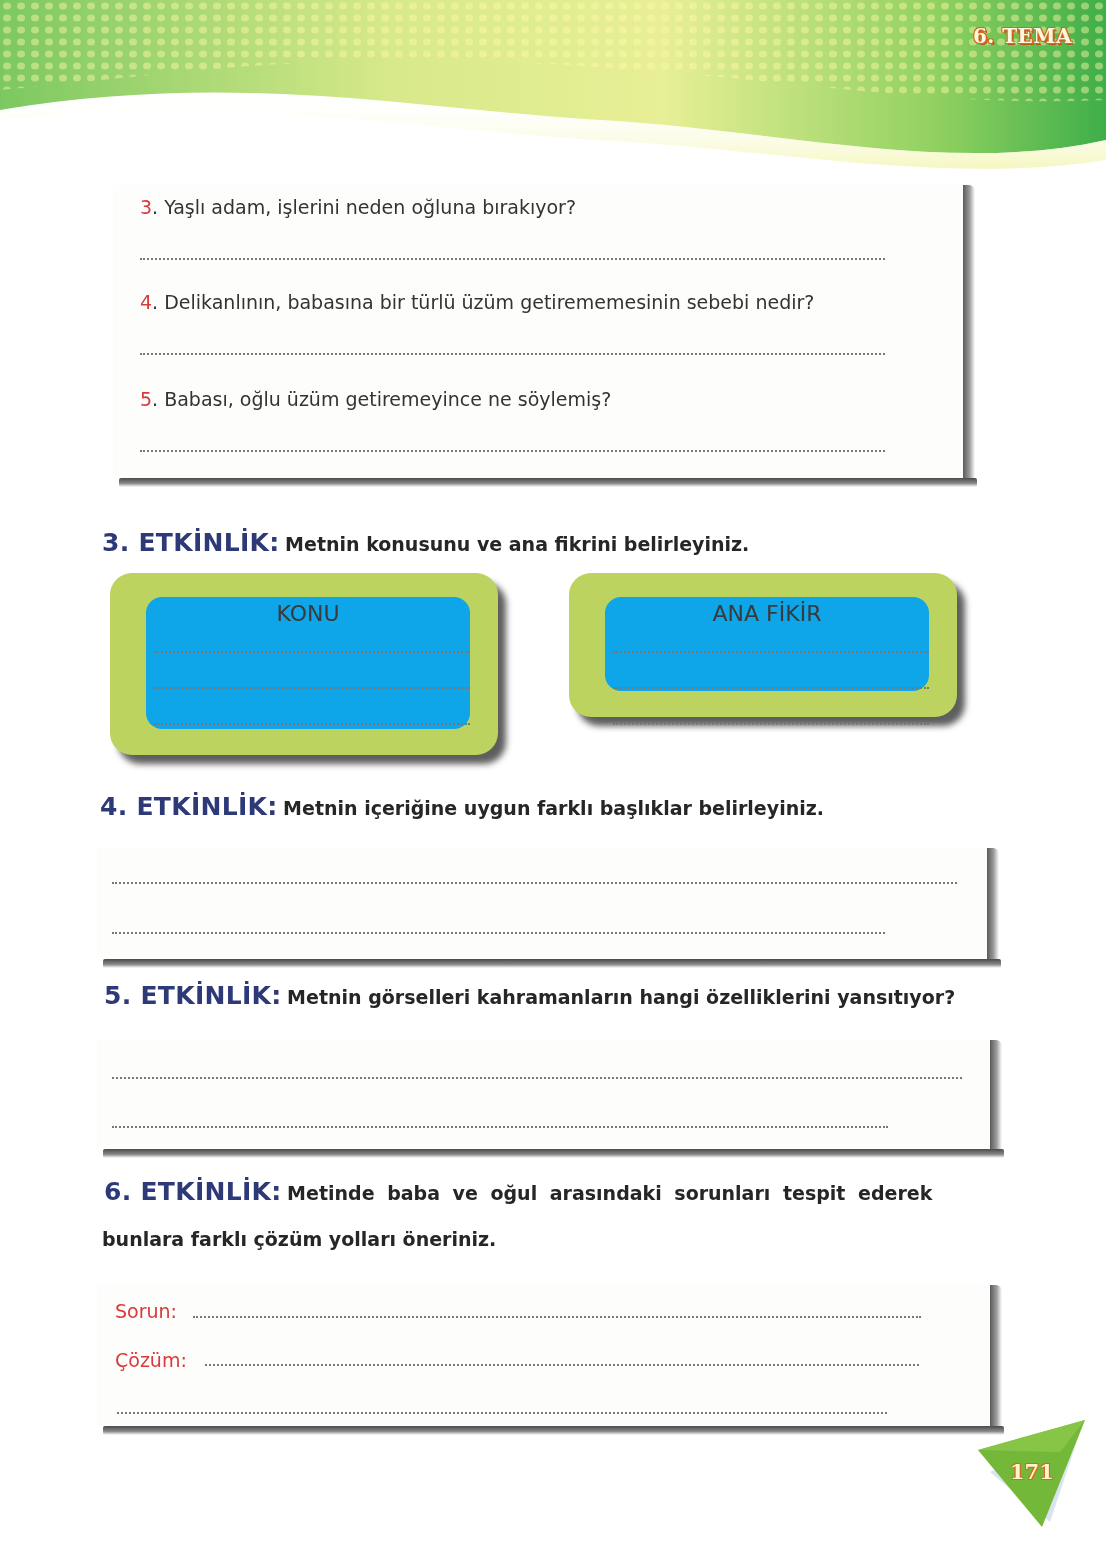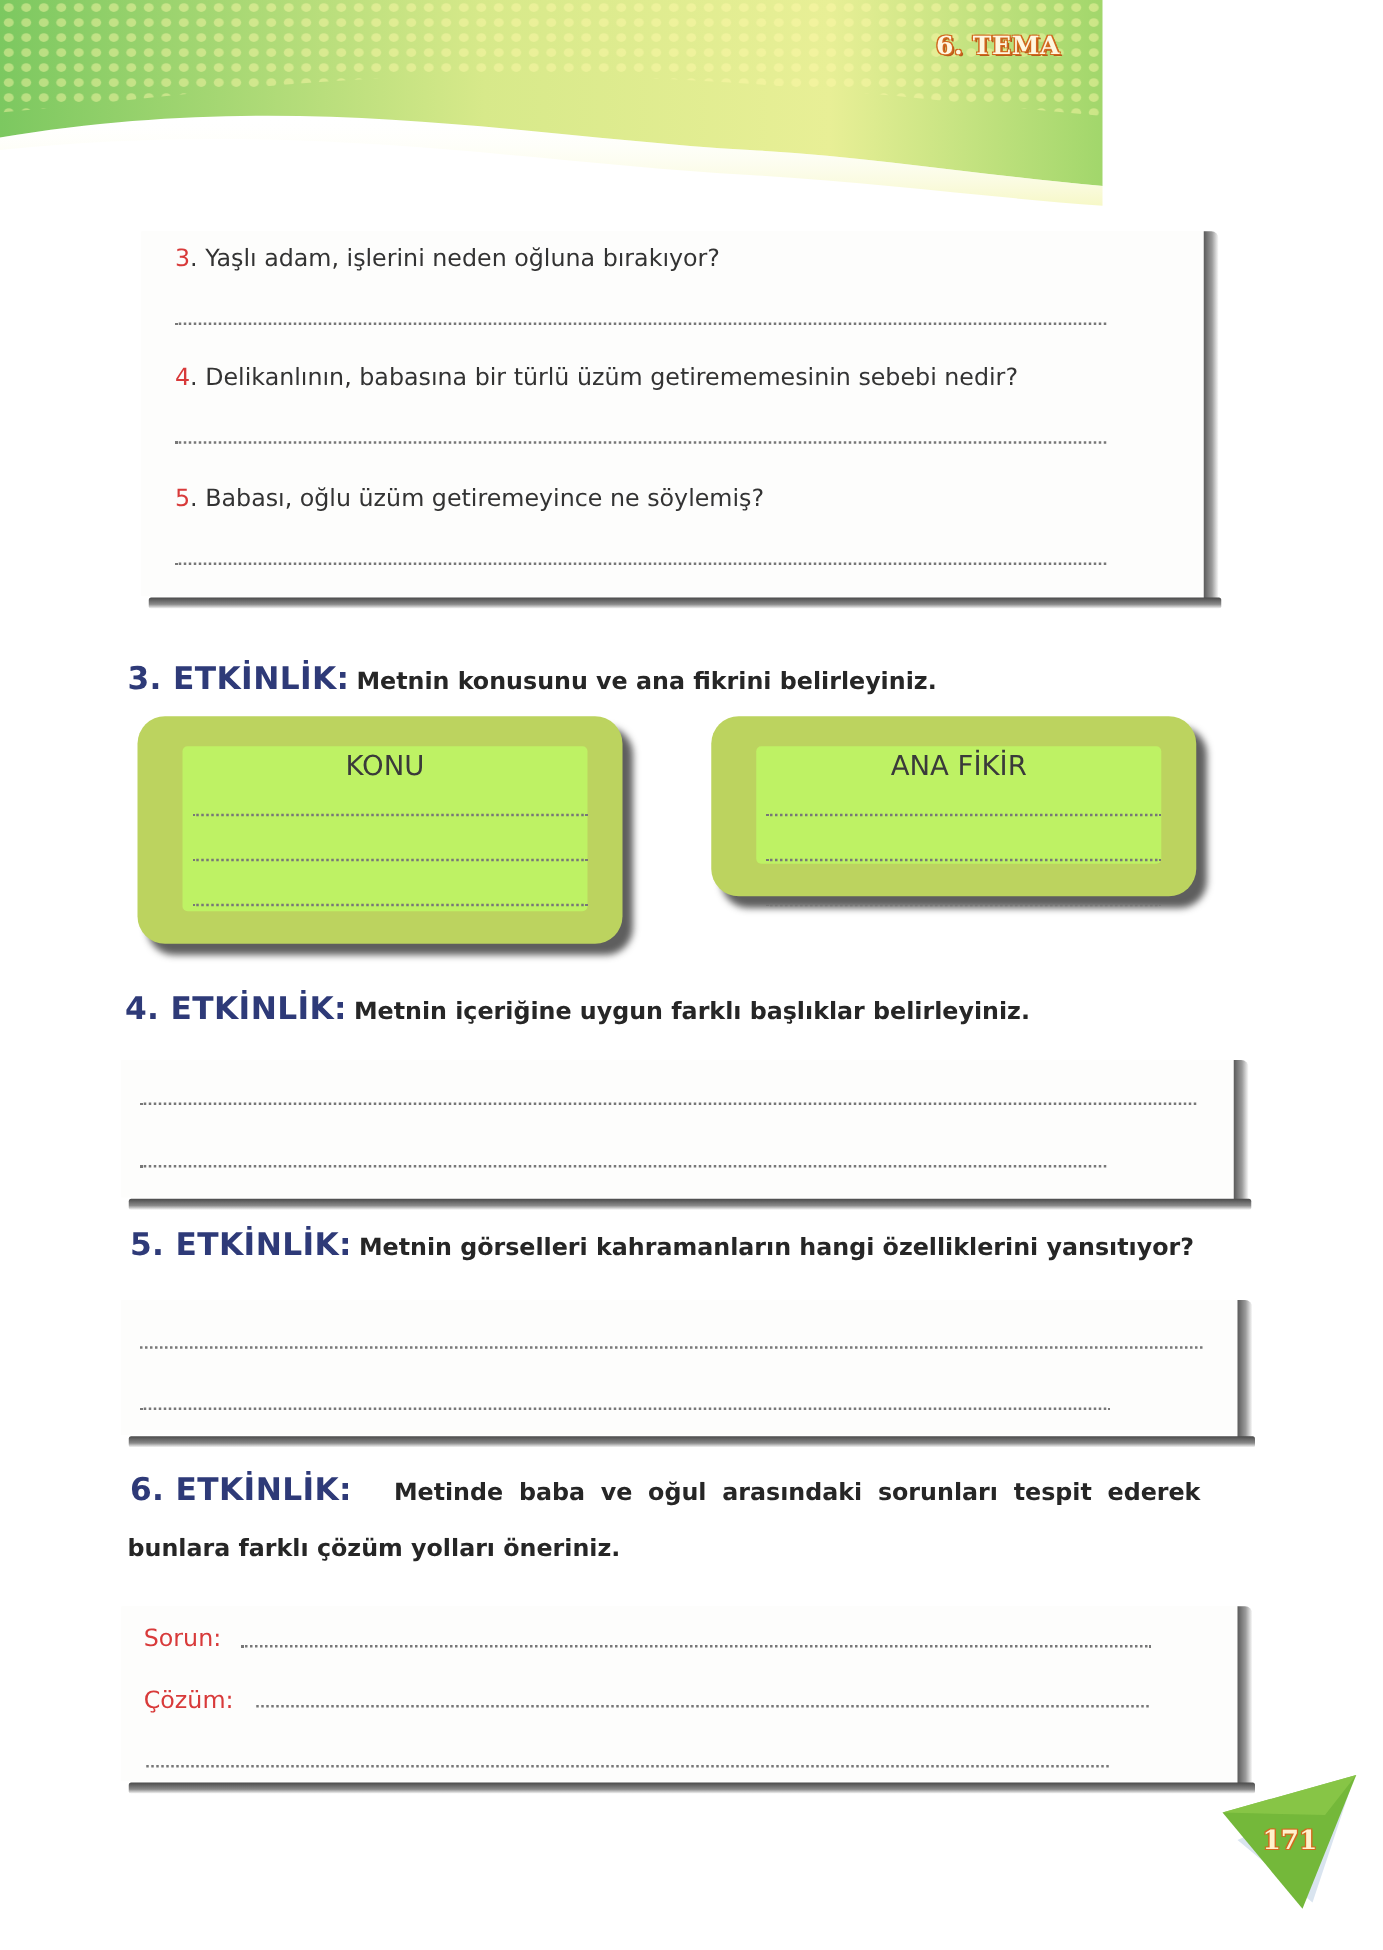--- a/index.html
+++ b/index.html
@@ -1,20 +1,20 @@
 <!DOCTYPE html>
 <html><head>
 <meta charset="utf-8">
 <style>
   * { box-sizing: border-box; margin: 0; padding: 0; }
   html, body { width: 1106px; height: 1560px; background: #ffffff; overflow: hidden; }
   body { position: relative; font-family: "DejaVu Sans", sans-serif; color: #2b2b2b; }
 
   
-  .banner { position: absolute; left: 0; top: 0; width: 882px; height: 175px; overflow: hidden; }
+  .banner { position: absolute; left: 0; top: 0; width: 1106px; height: 175px; overflow: hidden; }
   .banner svg { position: absolute; left: 0; top: 0; }
   .theme-title {
     position: absolute; right: 34px; top: 22px; text-align: right;
     font-family: "DejaVu Serif", serif; font-weight: bold; color: #fff7e0;
     text-shadow: -1px -1px 0 #d2691e, 1px -1px 0 #d2691e, -1px 1px 0 #d2691e, 1px 1px 0 #d2691e, 2px 2px 0 #b85a1a;
     letter-spacing: 0.5px; line-height: 28px;
   }
   .theme-title .l1 { font-size: 20px; }
   .theme-title .l2 { font-size: 20px; }
 
@@ -38,21 +38,21 @@
   .act-title { position: absolute; white-space: nowrap; font-weight: bold; }
   .act-title .label { color: #2e3a78; font-size: 25px; letter-spacing: 0.3px; }
   .act-title .text { color: #262626; font-size: 19px; }
   .act-cont { position: absolute; font-weight: bold; font-size: 19px; color: #262626; white-space: nowrap; }
 
   
   .gbox {
     position: absolute; background: #bcd35f; border-radius: 22px;
     box-shadow: 8px 9px 6px rgba(40,40,40,0.75);
   }
-  .gbox .inner { position: absolute; left: 26px; top: 24px; right: 28px; bottom: 26px; background: #bef264; border-radius: 4px; margin-left: 10px; }
+  .gbox .inner { position: absolute; left: 26px; top: 24px; right: 28px; bottom: 26px; background: #0ea5e9; border-radius: 16px; margin-left: 10px; }
   .gbox .head { position: absolute; left: 0; right: 0; top: 4px; text-align: center; font-size: 22px; color: #3a3a3a; }
   .gbox .dots { left: 8px; right: 0; }
 
   .label-red { position: absolute; color: #d83a3a; font-weight: normal; font-size: 19px; white-space: nowrap; }
 
   
   .pagenum { position: absolute; left: 970px; top: 1412px; width: 120px; height: 120px; }
   .pagenum span {
     position: absolute; left: 40px; top: 47px; font-family: "DejaVu Serif", serif; font-weight: bold; font-size: 21px;
     color: #fff2cc; text-shadow: -1px -1px 0 #d2691e, 1px -1px 0 #d2691e, -1px 1px 0 #d2691e, 1px 1px 0 #d2691e;
@@ -142,21 +142,21 @@
   <span class="text">Metnin görselleri kahramanların hangi özelliklerini yansıtıyor?</span>
 </div>
 <div class="paper" style="left:97px; top:1040px; width:893px; height:108px;">
   <div class="curl"></div>
 </div>
 <div class="dots" style="left:112px; top:1077px; width:850px;"></div>
 <div class="dots" style="left:112px; top:1126px; width:776px;"></div>
 
 <div class="act-title" style="left:104px; top:1177px;">
   <span class="label">6. ETKİNLİK:</span>
-  <span class="text" style="word-spacing:6px;margin-left:28px;">Metinde baba ve oğul arasındaki sorunları tespit ederek</span>
+  <span class="text" style="word-spacing:6px;">Metinde baba ve oğul arasındaki sorunları tespit ederek</span>
 </div>
 <div class="act-cont" style="left:102px; top:1228px;">bunlara farklı çözüm yolları öneriniz.</div>
 
 <div class="paper" style="left:97px; top:1285px; width:893px; height:140px;">
   <div class="curl"></div>
 </div>
 <div class="label-red" style="left:115px; top:1300px;">Sorun:</div>
 <div class="dots" style="left:193px; top:1316px; width:728px;"></div>
 <div class="label-red" style="left:115px; top:1349px;">Çözüm:</div>
 <div class="dots" style="left:205px; top:1364px; width:714px;"></div>

